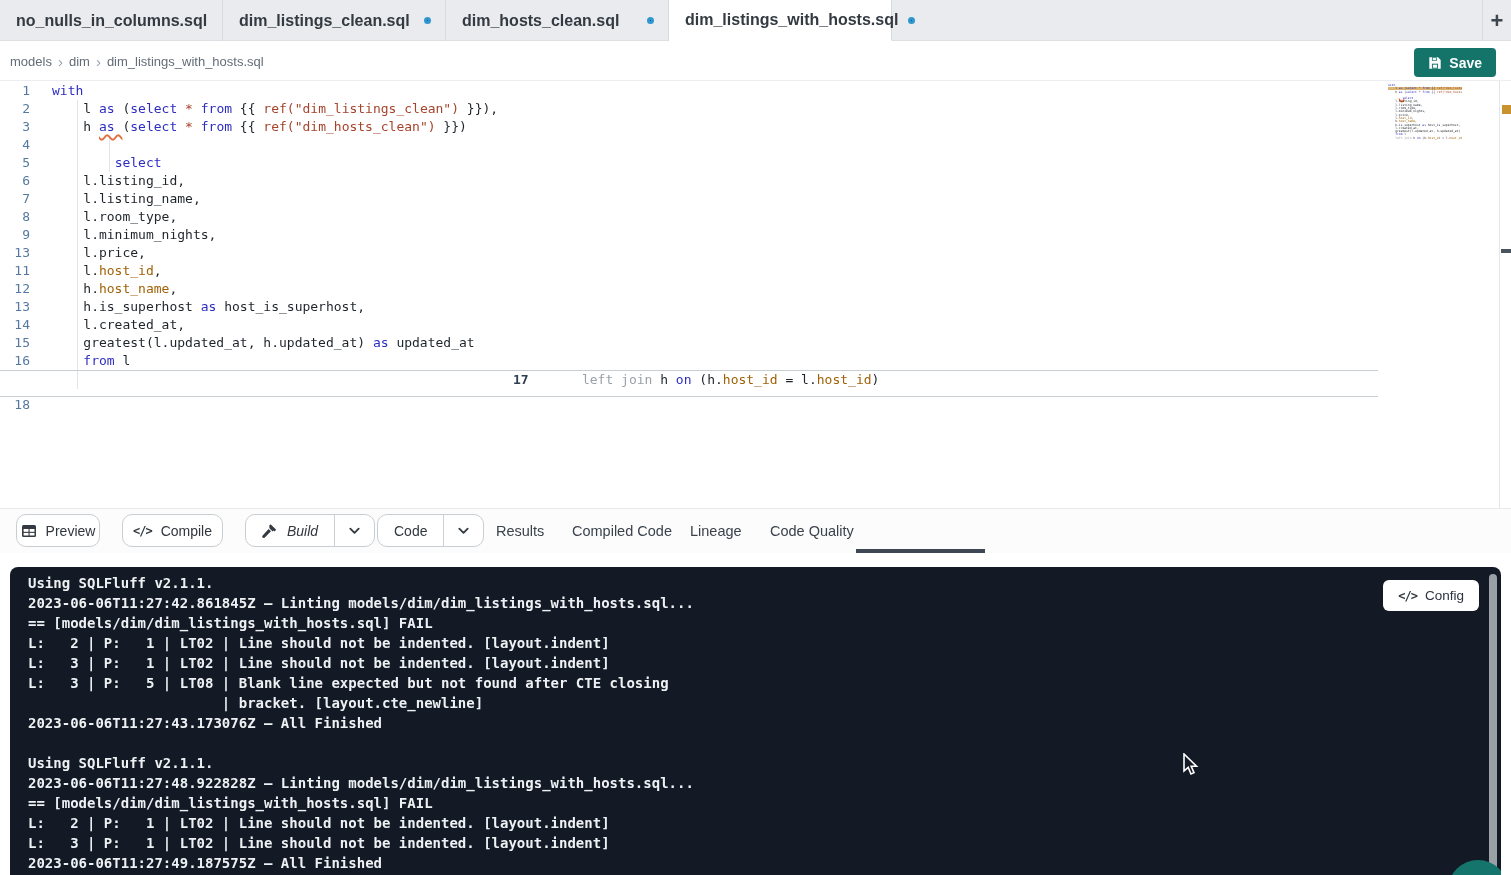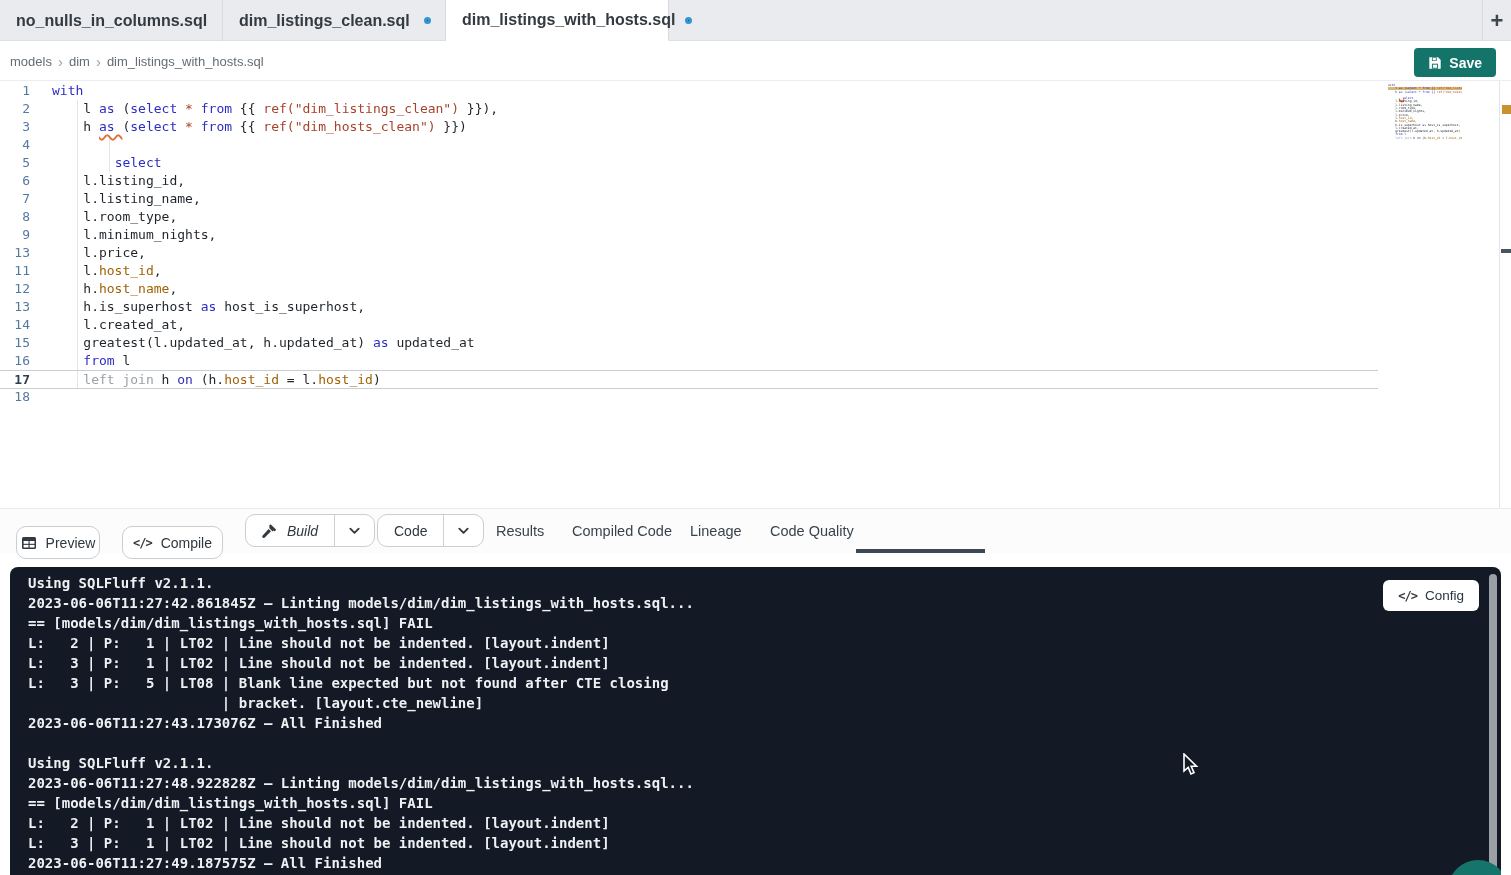--- a/index.html
+++ b/index.html
@@ -33,21 +33,21 @@
     font-size:14px; font-weight:600; font-family:inherit; cursor:pointer; }
 
   
   .editor { position:absolute; left:0; top:81px; width:1511px; height:427px; background:#fff; }
   .code-lines { position:absolute; left:0; top:1px; width:1378px; }
   .code-row { display:flex; height:18px; line-height:18px;
     font-family:"DejaVu Sans Mono", monospace; font-size:13px; white-space:pre; }
   .code-row .gut { width:30px; text-align:right; color:#5578a0; flex:0 0 auto; }
   .code-row .src { padding-left:22px; color:#1e242a; }
   .code-row.active { border-top:1px solid #c9ced3; border-bottom:1px solid #c9ced3;
-    height:19px; margin-bottom:-1px; }
+    height:27px; margin-bottom:-1px;justify-content:center; }
   .code-row.active .gut { color:#2c3e50; font-weight:bold; }
   .tk-kw { color:#2d2dc2; }
   .tk-pl { color:#1e242a; }
   .tk-atom { color:#a7432b; }
   .tk-mg { color:#a16207; }
   .tk-gy { color:#9aa1a8;margin-top:20px; }
   .tk-kwsq { color:#2d2dc2; text-decoration:underline wavy #e0703c 1.5px;
     text-underline-offset:3px; }
   .indent-guide { position:absolute; width:1px; background:#e2e5e8; }
   .guide-a { left:77px; top:19px; height:289px; }
@@ -66,21 +66,21 @@
     background:#c8922f; }
   .ann-cursor { position:absolute; left:1501px; top:168px; width:10px; height:4px;
     background:#49545e; }
 
   
   .actionbar { position:absolute; left:0; top:508px; width:1511px; height:45px;
     background:#fcfcfd; border-top:1px solid #e8eaed; }
   .btn { position:absolute; top:5px; height:33px; background:#fff;
     border:1px solid #c9ced3; border-radius:10px; display:flex; align-items:center;
     justify-content:center; gap:9px; font-size:14px; font-weight:500; color:#30373d;
-    font-family:inherit; cursor:pointer;margin-top:12px; }
+    font-family:inherit; cursor:pointer; }
   .btn svg { flex:0 0 auto; }
   .split { position:absolute; top:5px; height:33px; display:flex;
     border:1px solid #c9ced3; border-radius:10px; background:#fff; overflow:hidden; }
   .split .main { display:flex; align-items:center; gap:9px; padding:0 16px;
     font-size:14px; font-weight:500; color:#30373d; border-right:1px solid #ccd1d5; }
   .split .caret { width:39px; display:flex; align-items:center; justify-content:center; }
   .compile-glyph, .config-glyph { font-family:"DejaVu Sans Mono", monospace;
     font-weight:bold; font-size:12px; color:#333a41; letter-spacing:-1px; }
   .panel-tab { position:absolute; top:14px; font-size:14.5px; color:#3a434c; cursor:pointer; }
   .tab-indicator { position:absolute; left:856px; top:40px; width:129px; height:4px;
@@ -108,20 +108,24 @@
 
 <div id="app">
 
   <div class="tabbar">
     <div class="tab">
       <span>no_nulls_in_columns.sql</span>
       <span class="dot hidden"></span>
     </div>
     <div class="tab">
       <span>dim_listings_clean.sql</span>
+      <span class="dot"></span>
+    </div>
+    <div class="tab">
+      <span>dim_hosts_clean.sql</span>
       <span class="dot"></span>
     </div>
     <div class="tab active">
       <span>dim_listings_with_hosts.sql</span>
       <span class="dot"></span>
     </div>
     <div class="newtab">
       <span>+</span>
     </div>
   </div>

